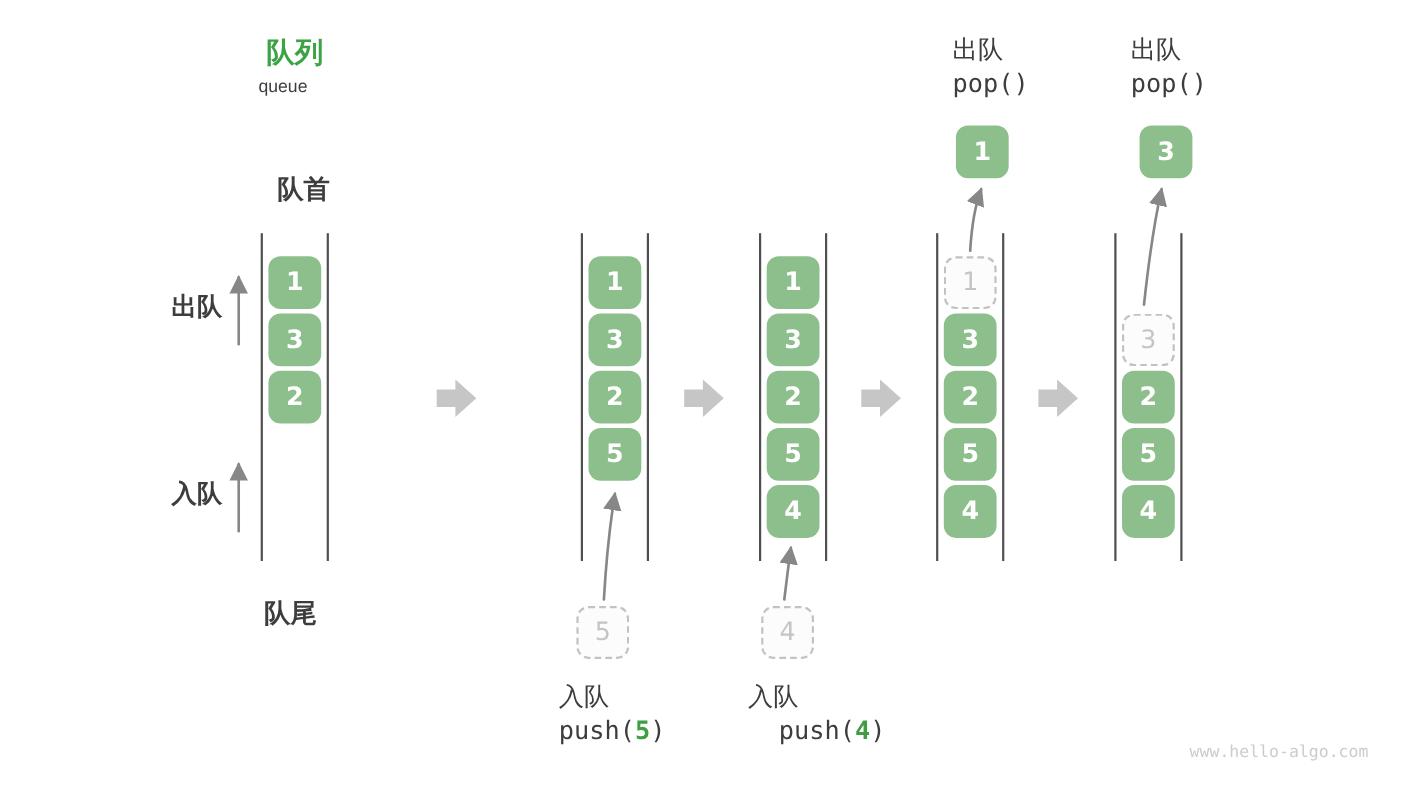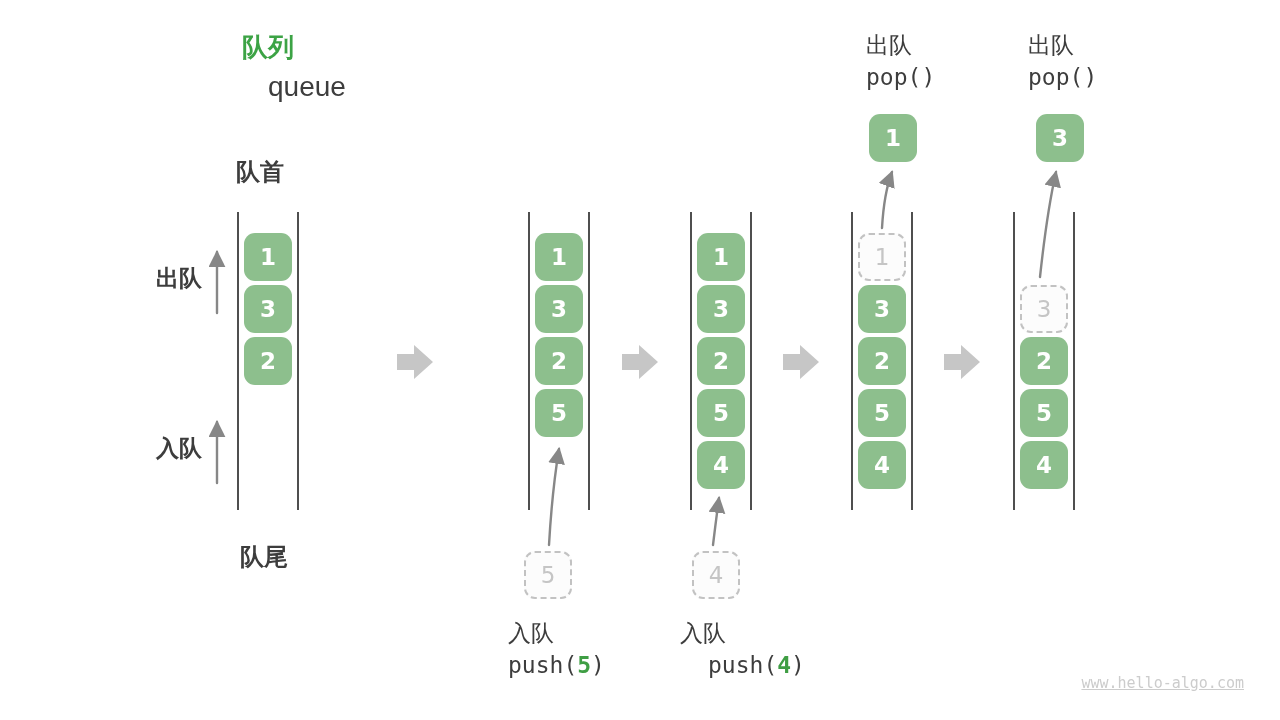--- a/index.html
+++ b/index.html
@@ -7,33 +7,32 @@
     position: relative;
     width: 1280px;
     height: 720px;
     background: #ffffff;
     overflow: hidden;
     font-family: "Liberation Sans", "DejaVu Sans", sans-serif;
   }
   
   .lbl { position: absolute; color: var(--text-dark); white-space: nowrap; }
   .title-zh { font-size: 26px; font-weight: bold; color: var(--title-green); }
-  .title-en { font-size: 28px; margin-left: 33px; }
+  .title-en { font-size: 16px; }
   .big-bold { font-size: 24px; font-weight: bold; }
   .side-bold { font-size: 23px; font-weight: bold; }
   .op-name { font-size: 23px; }
   .code { font-family: "DejaVu Sans Mono", "Liberation Mono", monospace; font-size: 23px; }
   .code .arg { color: var(--code-green); font-weight: bold; }
   .watermark {
     position: absolute;
     right: 36px; top: 674px;
     font-family: "DejaVu Sans Mono", "Liberation Mono", monospace;
     font-size: 15px;
     color: var(--watermark);
-    text-decoration: underline;
   }
   
   .vline {
     position: absolute;
     top: 212px;
     width: 2px; height: 298px;
     background: var(--container-line);
   }
   
   .cell {
@@ -60,21 +59,21 @@
   .block { fill: var(--block-arrow); }
 </style>
 </head>
 <body>
 
 <div class="canvas">
 
   <div class="lbl title-zh" style="left:242px; top:30px;">队列</div>
   <div class="lbl title-en" style="left:235px; top:71px;">queue</div>
 
-  <div class="lbl big-bold" style="left:236px; top:156px;font-family:Liberation Mono, monospace;">队首</div>
+  <div class="lbl big-bold" style="left:252px; top:156px;font-family:Liberation Mono, monospace;">队首</div>
   <div class="lbl big-bold" style="left:240px; top:541px;">队尾</div>
 
   <div class="lbl side-bold" style="left:156px; top:263px;">出队</div>
   <div class="lbl side-bold" style="left:156px; top:433px;">入队</div>
 
   <div class="vline" style="left:237px;"></div>
   <div class="vline" style="left:297px;"></div>
   <div class="vline" style="left:528px;"></div>
   <div class="vline" style="left:588px;"></div>
   <div class="vline" style="left:690px;"></div>

